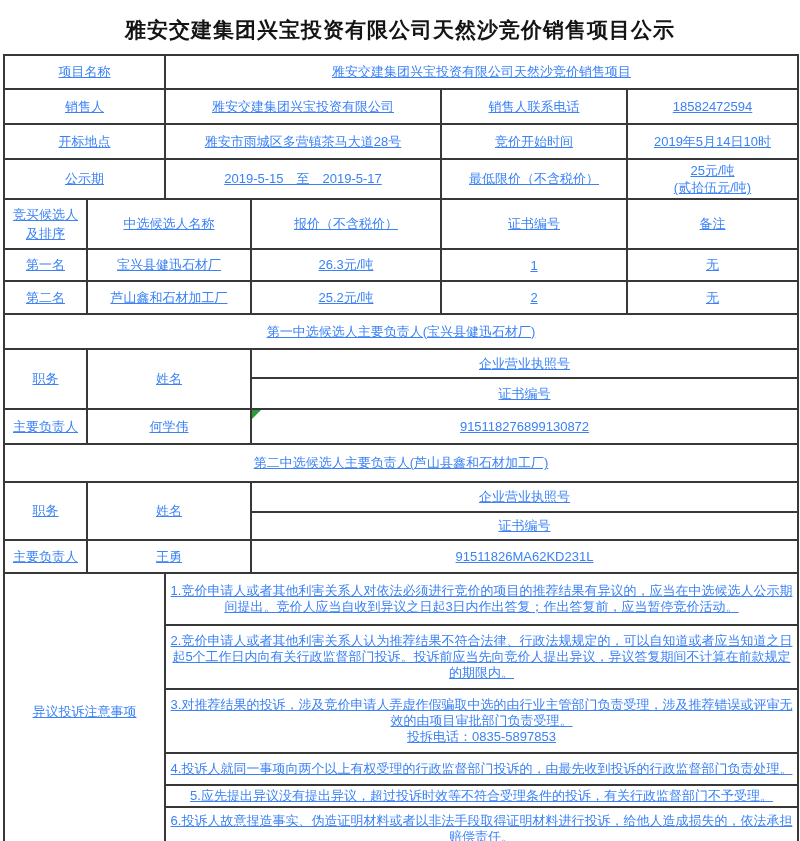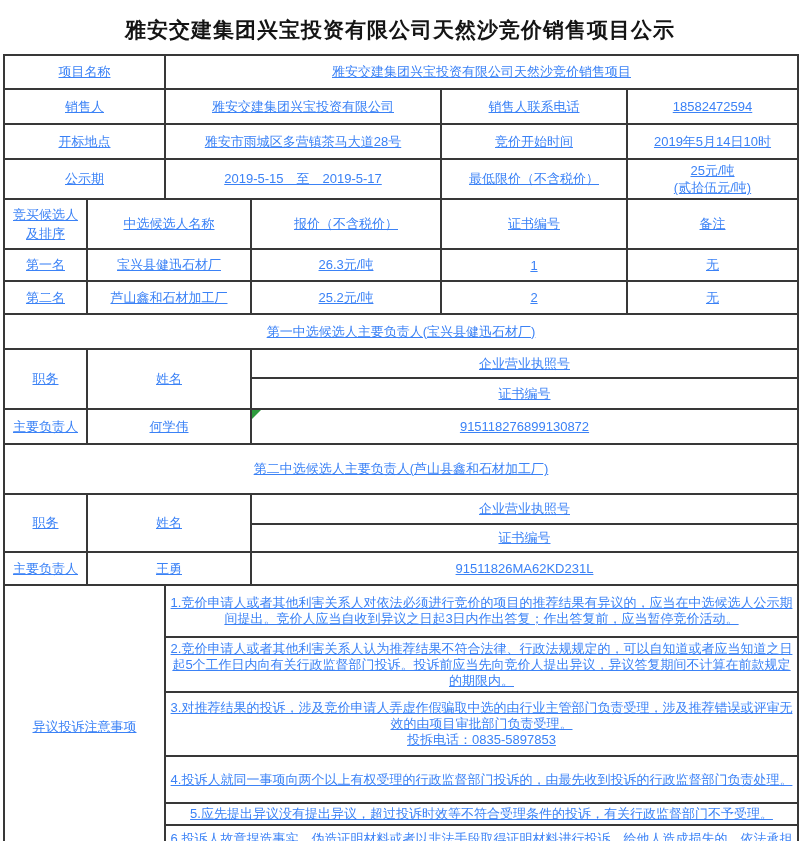--- a/index.html
+++ b/index.html
@@ -102,21 +102,21 @@
 
     <tr style="height:35px">
       <td>主要负责人</td>
       <td colspan="2">何学伟</td>
       <td colspan="3" class="rel num">
         <span class="green-tri"></span>
         <span>915118276899130872</span>
       </td>
     </tr>
 
-    <tr style="height:50px">
+    <tr style="height:38px">
       <td colspan="6" class="sechead">第二中选候选人主要负责人(芦山县鑫和石材加工厂)</td>
     </tr>
 
     <tr style="height:30px">
       <td rowspan="2" class="lab">职务</td>
       <td rowspan="2" colspan="2" class="lab">姓名</td>
       <td colspan="3" class="lab">企业营业执照号</td>
     </tr>
     <tr style="height:28px">
       <td colspan="3" class="lab">证书编号</td>
@@ -125,28 +125,28 @@
     <tr style="height:33px">
       <td>主要负责人</td>
       <td colspan="2">王勇</td>
       <td colspan="3" class="num">91511826MA62KD231L</td>
     </tr>
 
     <tr style="height:52px">
       <td colspan="2" rowspan="6" class="objlabel">异议投诉注意事项</td>
       <td colspan="4" class="item">1.竞价申请人或者其他利害关系人对依法必须进行竞价的项目的推荐结果有异议的，应当在中选候选人公示期间提出。竞价人应当自收到异议之日起3日内作出答复；作出答复前，应当暂停竞价活动。</td>
     </tr>
-    <tr style="height:55px">
+    <tr style="height:64px">
       <td colspan="4" class="item">2.竞价申请人或者其他利害关系人认为推荐结果不符合法律、行政法规规定的，可以自知道或者应当知道之日起5个工作日内向有关行政监督部门投诉。投诉前应当先向竞价人提出异议，异议答复期间不计算在前款规定的期限内。</td>
     </tr>
     <tr style="height:64px">
       <td colspan="4" class="item">3.对推荐结果的投诉，涉及竞价申请人弄虚作假骗取中选的由行业主管部门负责受理，涉及推荐错误或评审无效的由项目审批部门负责受理。
 投拆电话：0835-5897853</td>
     </tr>
-    <tr style="height:47px">
+    <tr style="height:32px">
       <td colspan="4" class="item">4.投诉人就同一事项向两个以上有权受理的行政监督部门投诉的，由最先收到投诉的行政监督部门负责处理。</td>
     </tr>
     <tr style="height:22px">
       <td colspan="4" class="item">5.应先提出异议没有提出异议，超过投诉时效等不符合受理条件的投诉，有关行政监督部门不予受理。</td>
     </tr>
     <tr style="height:43px">
       <td colspan="4" class="item">6.投诉人故意捏造事实、伪造证明材料或者以非法手段取得证明材料进行投诉，给他人造成损失的，依法承担赔偿责任。</td>
     </tr>
   </tbody>
     </table>

